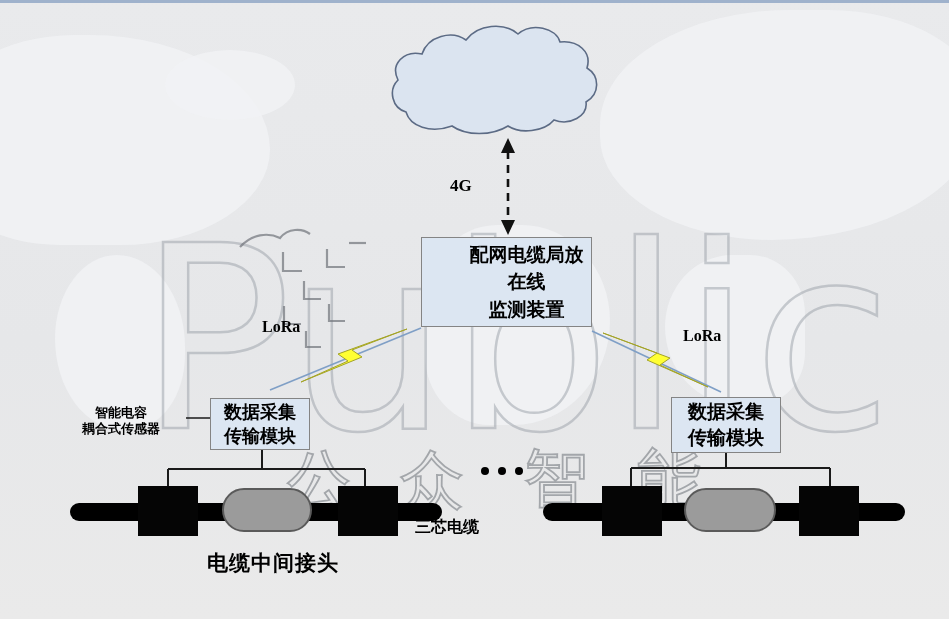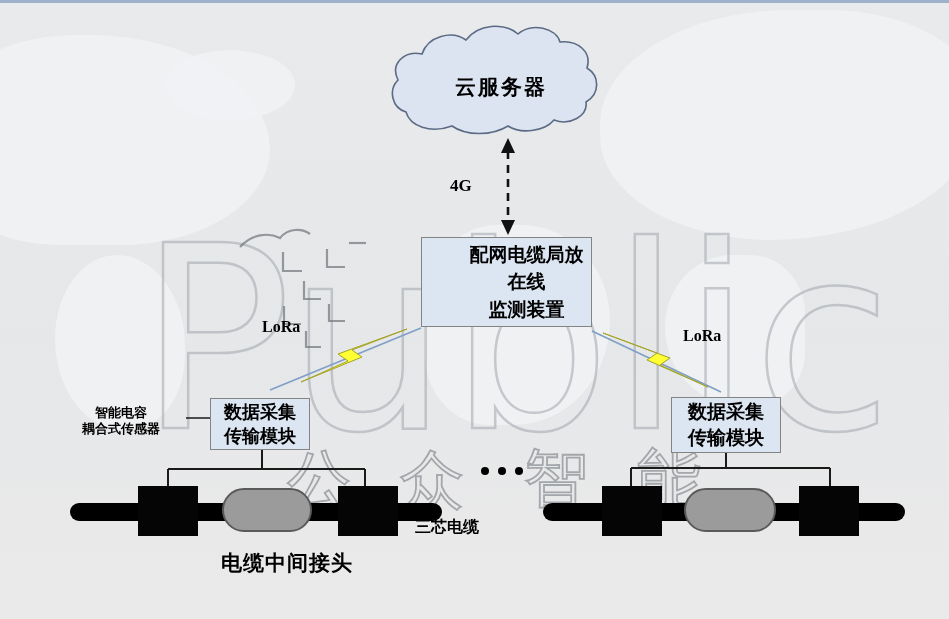--- a/index.html
+++ b/index.html
@@ -28,21 +28,21 @@
   .bluebox{
     position:absolute;box-sizing:border-box;background:#dce6f2;border:1px solid #848484;
     display:flex;align-items:center;justify-content:center;text-align:center;
     font-weight:bold;white-space:pre-line;
   }
   .monitor-box{left:421px;top:237px;width:171px;height:90px;font-size:19px;line-height:1.45;padding-left:40px;}
   .module-left{left:210px;top:398px;width:100px;height:52px;font-size:18px;line-height:1.35;}
   .module-right{left:671px;top:397px;width:110px;height:56px;font-size:19px;line-height:1.35;}
   .sensor-label{left:50px;top:405px;width:142px;text-align:center;font-size:13px;line-height:1.25;}
   .cable-label{left:415px;top:517px;font-size:16px;}
-  .joint-label{left:207px;top:549px;font-size:21px;letter-spacing:1px;margin-left:14px;}
+  .joint-label{left:207px;top:549px;font-size:21px;letter-spacing:1px;}
   
   .cable-bar{position:absolute;height:18px;background:#000;border-radius:9px;top:503px;}
   .bar-left{left:70px;width:372px;}
   .bar-right{left:543px;width:362px;}
   .sensor-block{position:absolute;width:60px;height:50px;background:#050505;top:486px;}
   .sb1{left:138px;} .sb2{left:338px;} .sb3{left:602px;} .sb4{left:799px;}
   .joint{position:absolute;box-sizing:border-box;height:44px;top:488px;background:#9b9b9b;
          border:2px solid #5a5a5a;border-radius:22px;}
   .joint-left{left:222px;width:90px;}
   .joint-right{left:684px;width:92px;}
@@ -106,21 +106,20 @@
       <polygon points="603,333 657,353 647,360 708,387 660,365 670,358" fill="#ffff33" stroke="#a3a329" stroke-width="1"></polygon>
     </g>
 
     <g stroke="#1a1a1a" stroke-width="2" fill="none">
       <path d="M262,450 L262,469 M168,469 L365,469 M168,469 L168,487 M365,469 L365,487"></path>
       <path d="M726,453 L726,468 M631,468 L830,468 M631,468 L631,487 M830,468 L830,487"></path>
       <path d="M186,418 L210,418" stroke-width="1.5"></path>
     </g>
   </svg>
 
-  <div class="lbl cloud-label">云服务器</div>
   <div class="lbl wan-label">4G</div>
   <div class="lbl lora lora-left">LoRa</div>
   <div class="lbl lora lora-right">LoRa</div>
 
   <div class="bluebox monitor-box">配网电缆局放在线
 监测装置</div>
   <div class="bluebox module-left">数据采集
 传输模块</div>
   <div class="bluebox module-right">数据采集
 传输模块</div>

